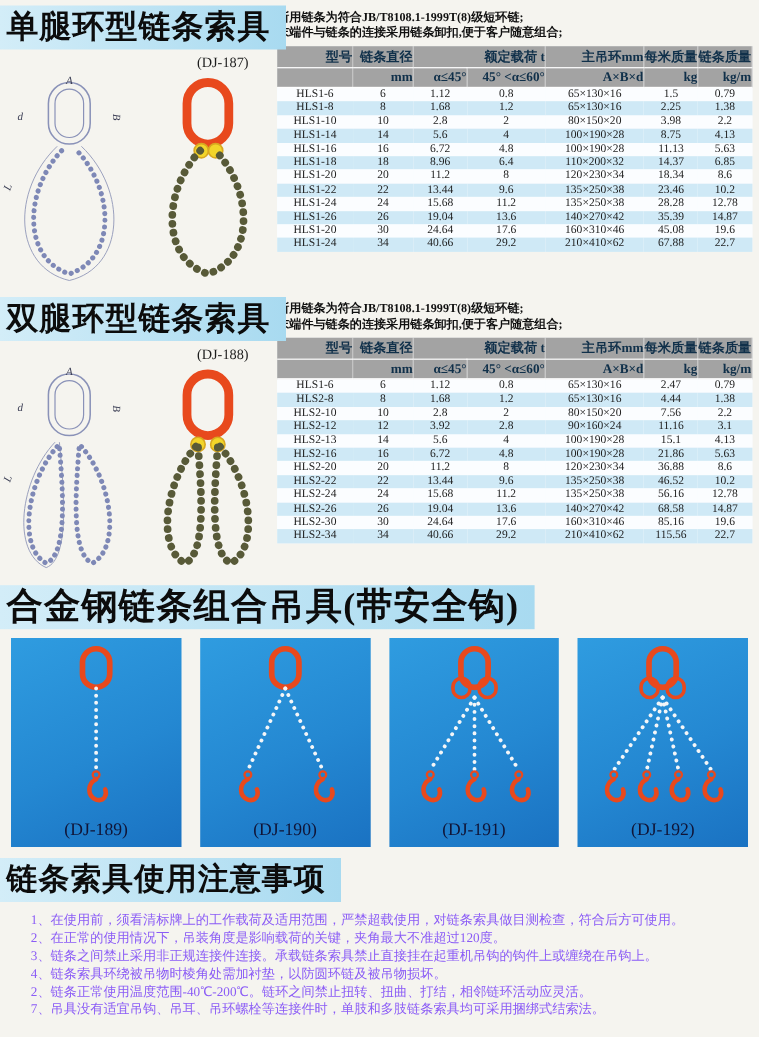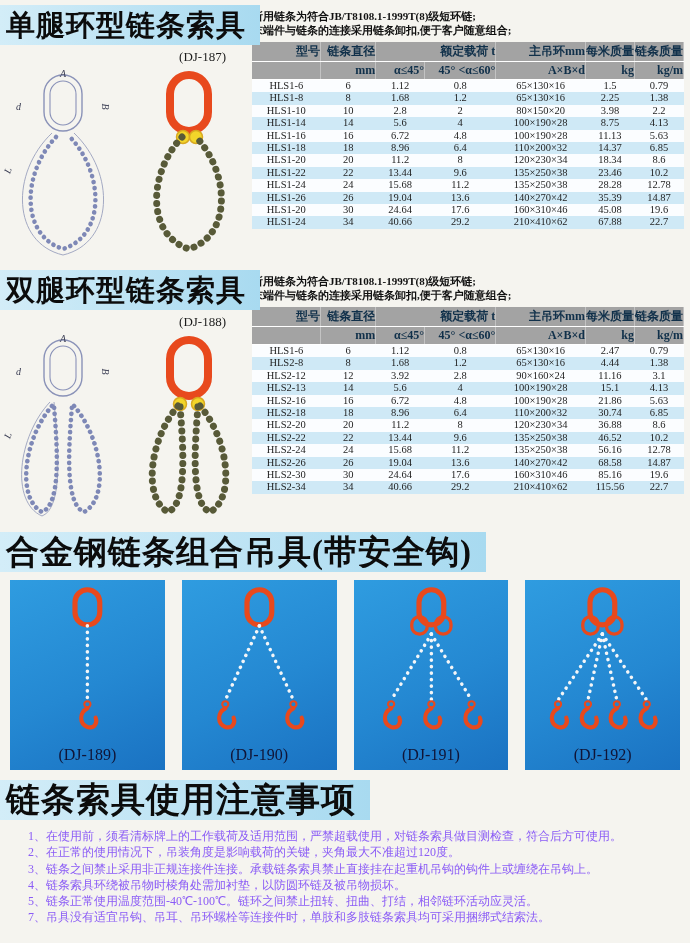--- a/index.html
+++ b/index.html
@@ -40,21 +40,21 @@
   .combo{padding:8px 0 0 0;}
   .combo .titlebar{font-size:33px;margin-left:0;}
   .panels{display:flex;gap:17px;padding:8px 10px 0 10px;}
   .panel{
     flex:1;height:190px;margin:0;display:flex;flex-direction:column;
     background:linear-gradient(155deg,#2f9ce0 0%,#2488d2 55%,#1a72c2 100%);
   }
   .sling-box{flex:1;}
   .panel figcaption{text-align:center;color:#101436;font-size:16px;padding:0 0 6px 0;}
   .notes{padding:10px 0 0 0;}
-  .notes .titlebar{font-size:34px;}
+  .notes .titlebar{font-size:28px;}
   .note-list{padding:8px 6px 0 28px;}
   .note-line{font-size:12px;line-height:16.3px;color:#8b5cf6;white-space:nowrap;}
   svg{display:block;}
 </style>
 </head>
 <body>
 
 <div class="page">
 
   <section class="sec">
@@ -312,20 +312,29 @@
             <tr>
               <td>HLS2-8</td>
               <td>8</td>
               <td>1.68</td>
               <td>1.2</td>
               <td>65×130×16</td>
               <td>4.44</td>
               <td>1.38</td>
             </tr>
             <tr>
+              <td>HLS2-10</td>
+              <td>10</td>
+              <td>2.8</td>
+              <td>2</td>
+              <td>80×150×20</td>
+              <td>7.56</td>
+              <td>2.2</td>
+            </tr>
+            <tr>
               <td>HLS2-12</td>
               <td>12</td>
               <td>3.92</td>
               <td>2.8</td>
               <td>90×160×24</td>
               <td>11.16</td>
               <td>3.1</td>
             </tr>
             <tr>
               <td>HLS2-13</td>
@@ -337,29 +346,20 @@
               <td>4.13</td>
             </tr>
             <tr>
               <td>HLS2-16</td>
               <td>16</td>
               <td>6.72</td>
               <td>4.8</td>
               <td>100×190×28</td>
               <td>21.86</td>
               <td>5.63</td>
-            </tr>
-            <tr>
-              <td>HLS2-18</td>
-              <td>18</td>
-              <td>8.96</td>
-              <td>6.4</td>
-              <td>110×200×32</td>
-              <td>30.74</td>
-              <td>6.85</td>
             </tr>
             <tr>
               <td>HLS2-20</td>
               <td>20</td>
               <td>11.2</td>
               <td>8</td>
               <td>120×230×34</td>
               <td>36.88</td>
               <td>8.6</td>
             </tr>
@@ -505,18 +505,18 @@
     </div>
   </section>
 
   <section class="notes">
     <div class="titlebar">链条索具使用注意事项</div>
     <div class="note-list">
         <div class="note-line">1、在使用前，须看清标牌上的工作载荷及适用范围，严禁超载使用，对链条索具做目测检查，符合后方可使用。</div>
         <div class="note-line">2、在正常的使用情况下，吊装角度是影响载荷的关键，夹角最大不准超过120度。</div>
         <div class="note-line">3、链条之间禁止采用非正规连接件连接。承载链条索具禁止直接挂在起重机吊钩的钩件上或缠绕在吊钩上。</div>
         <div class="note-line">4、链条索具环绕被吊物时棱角处需加衬垫，以防圆环链及被吊物损坏。</div>
-        <div class="note-line">5、链条正常使用温度范围-40℃-100℃。链环之间禁止扭转、扭曲、打结，相邻链环活动应灵活。</div>
+        <div class="note-line">2、链条正常使用温度范围-40℃-200℃。链环之间禁止扭转、扭曲、打结，相邻链环活动应灵活。</div>
         <div class="note-line">7、吊具没有适宜吊钩、吊耳、吊环螺栓等连接件时，单肢和多肢链条索具均可采用捆绑式结索法。</div>
       </div>
   </section>
 
 </div>
 
 </body></html>

